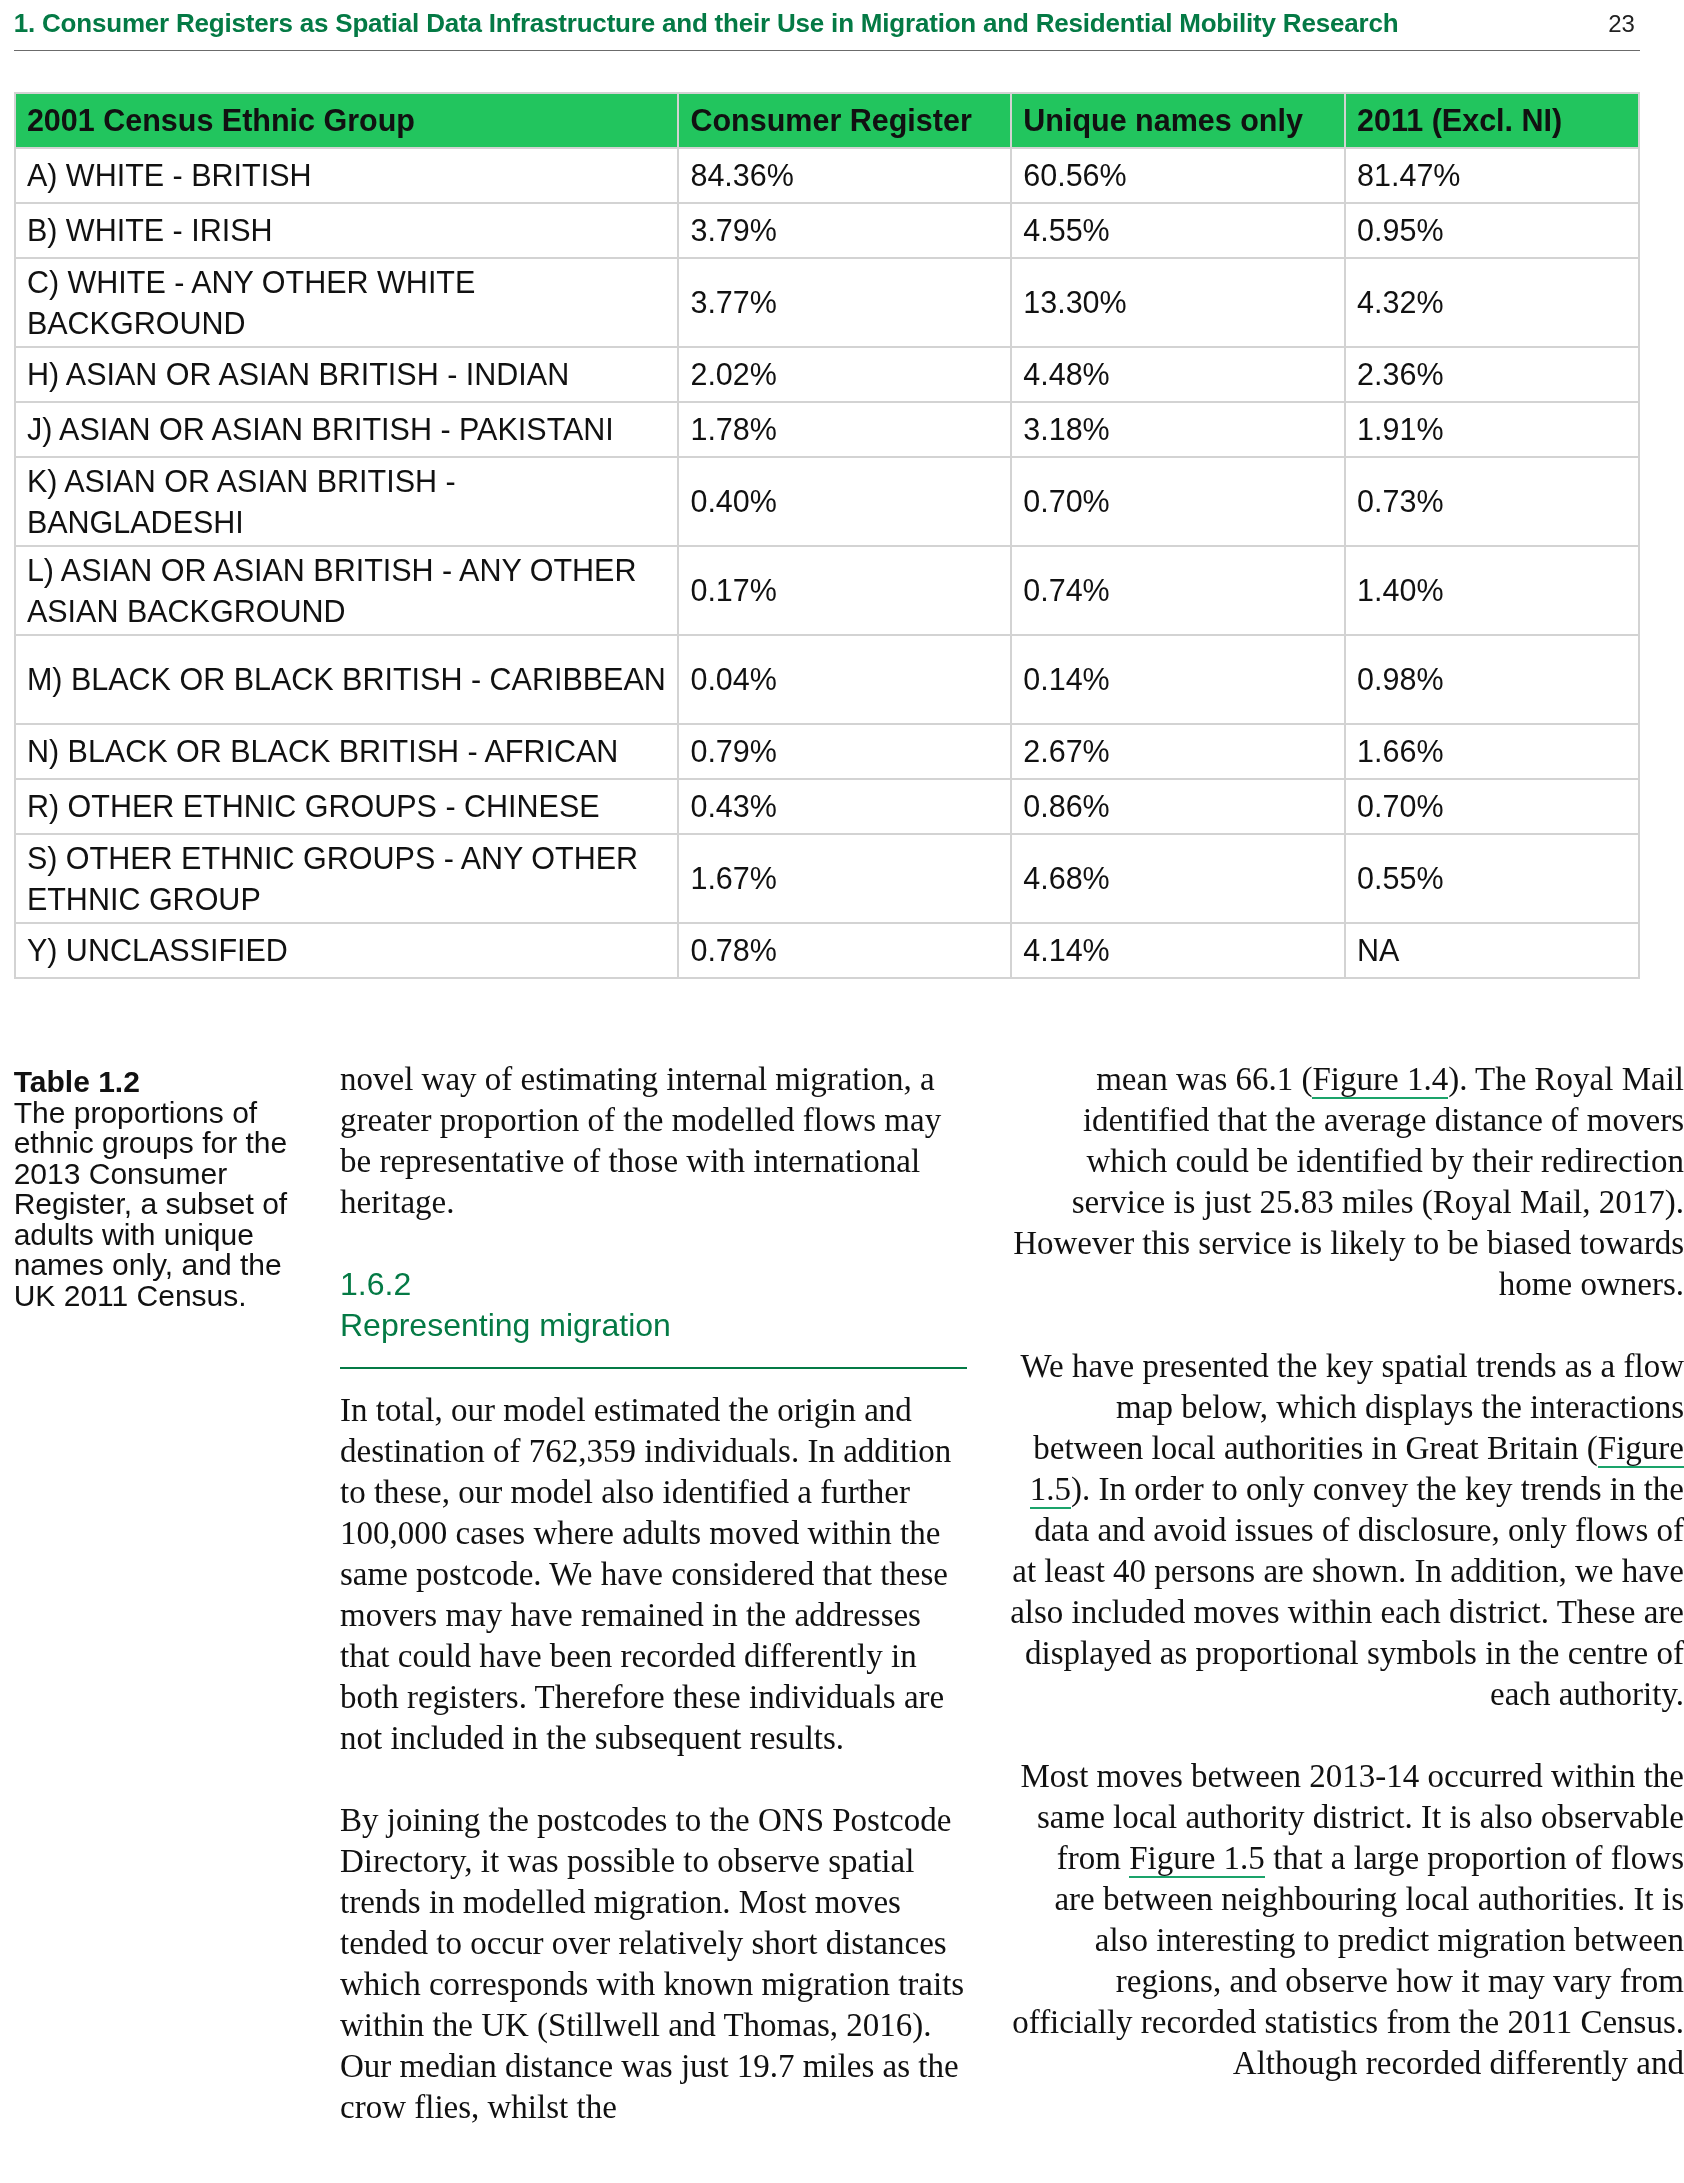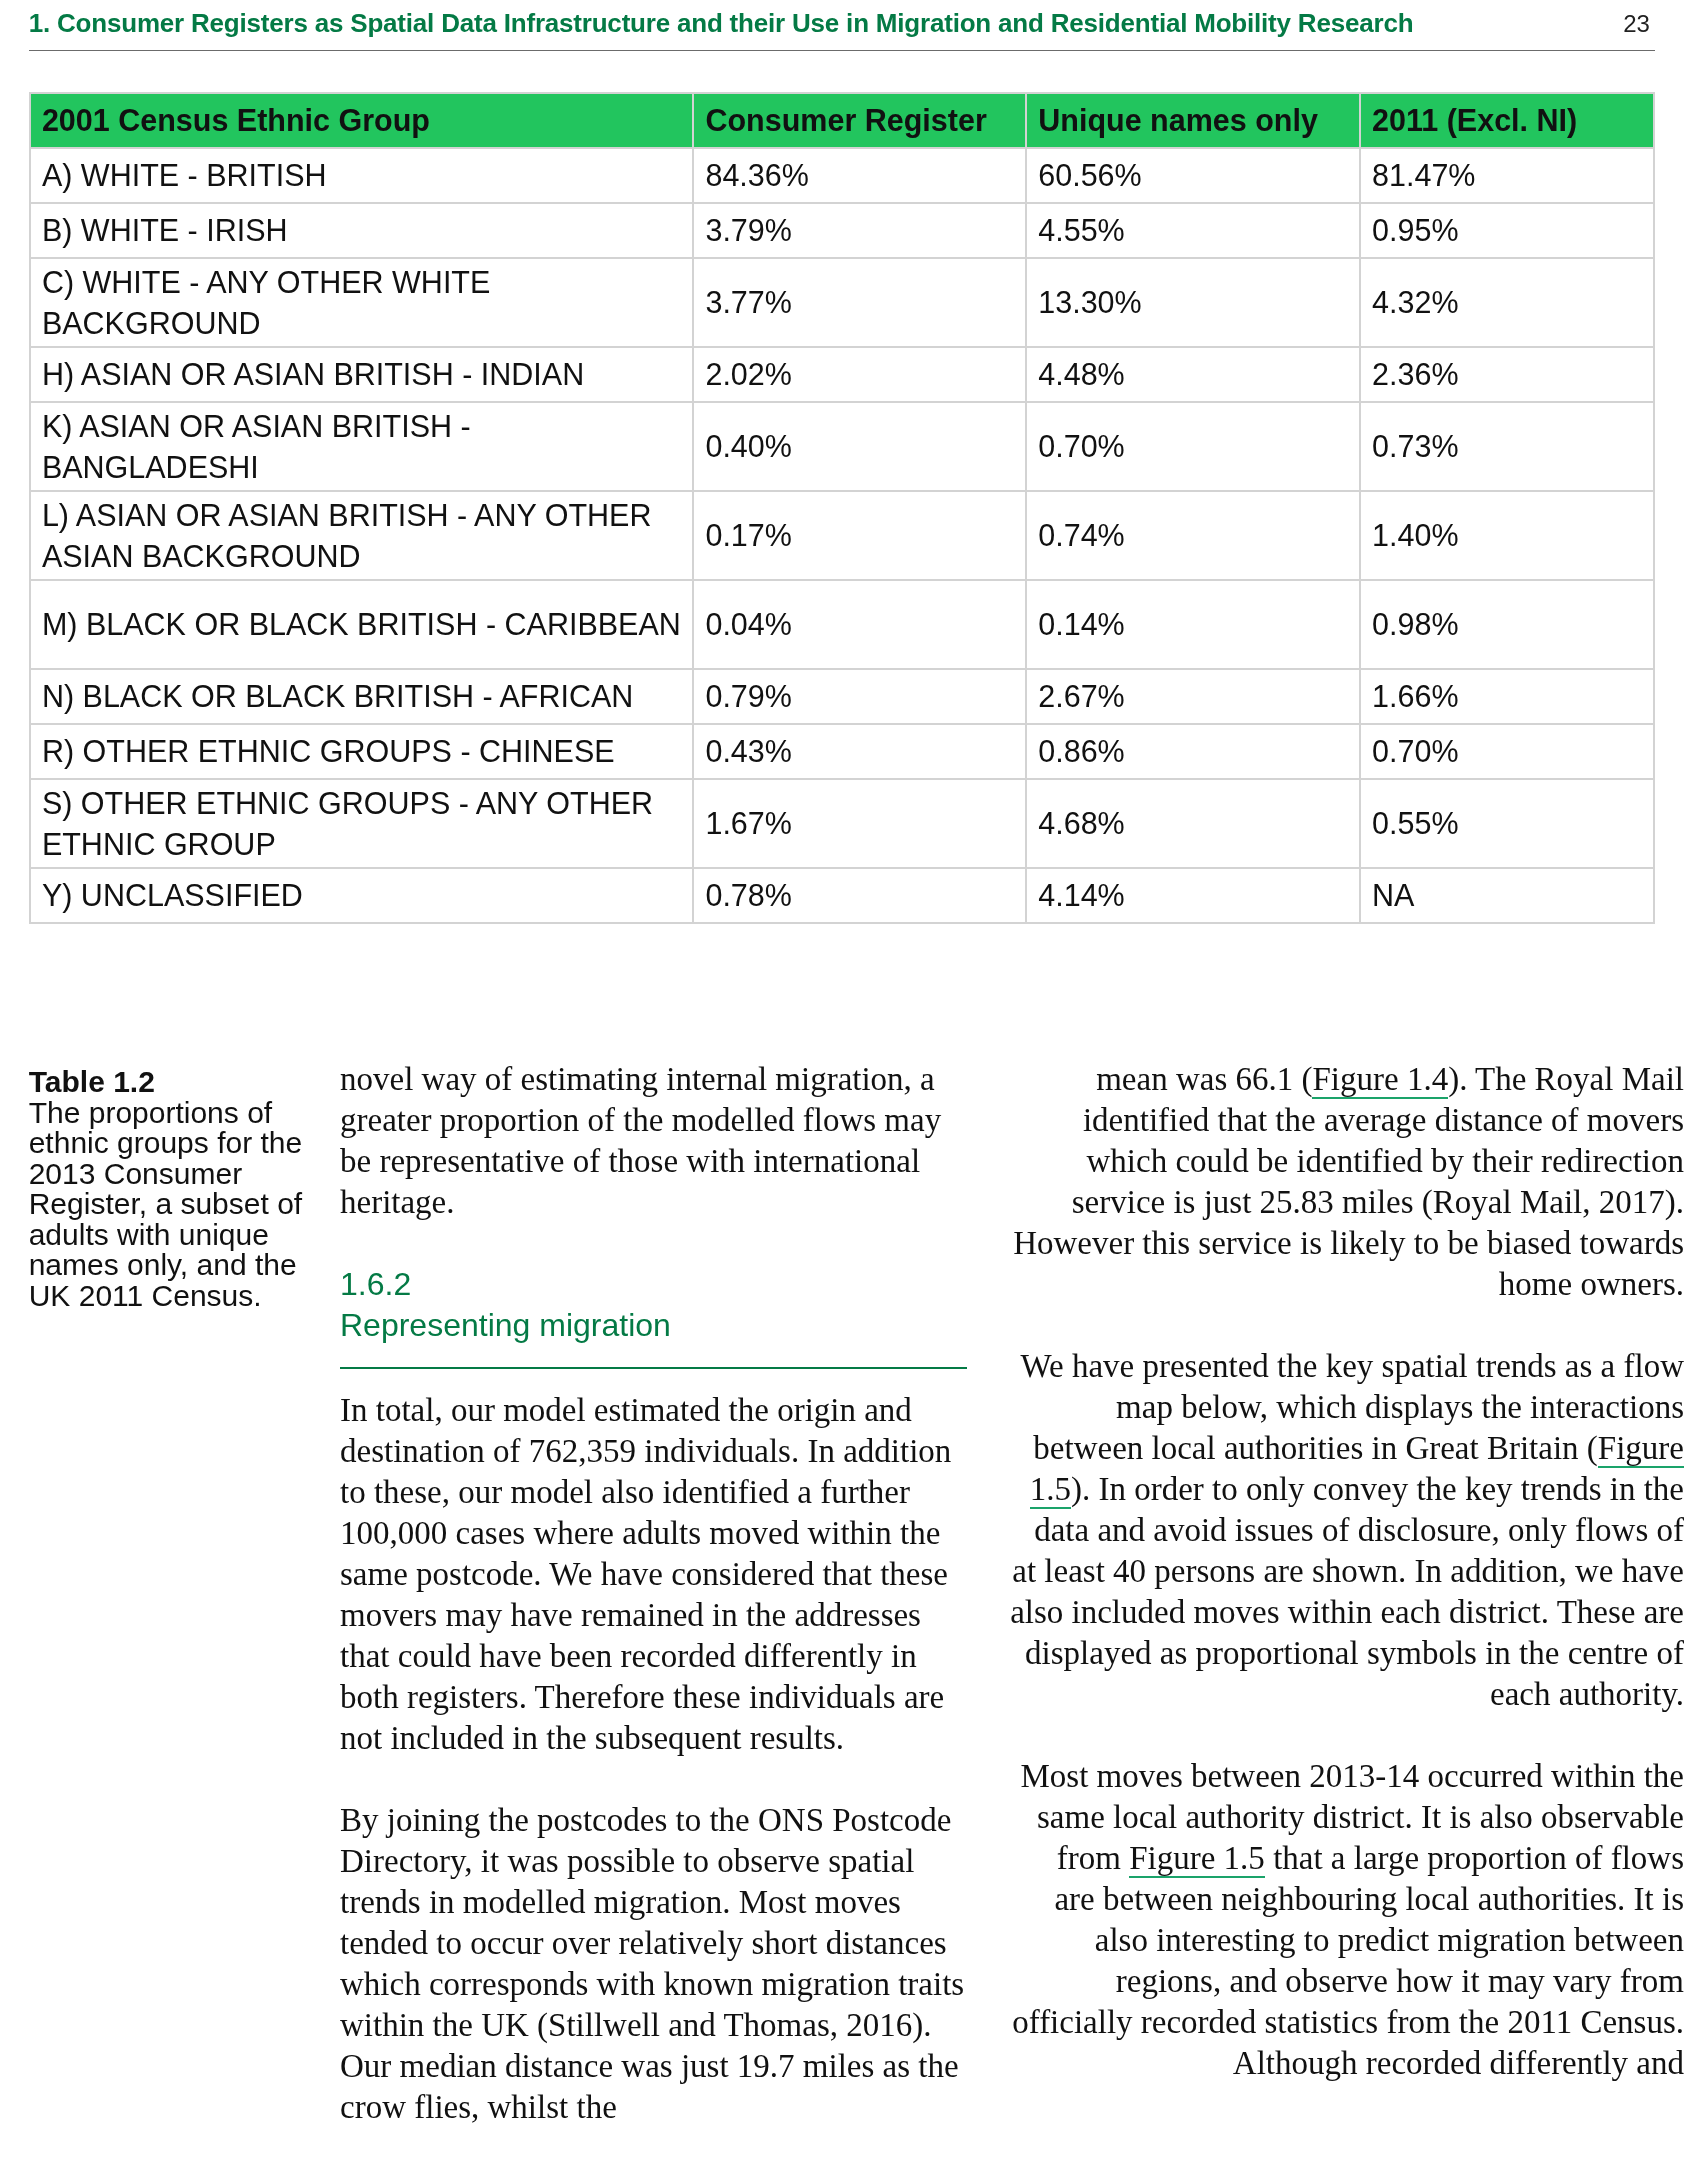--- a/index.html
+++ b/index.html
@@ -1,17 +1,17 @@
 <!DOCTYPE html>
 <html style="font-size:13px"><head>
 <meta charset="utf-8">
 <style>
   html, body { margin: 0; padding: 0; background: #ffffff; }
   body { width: 1684px; height: 2183px; position: relative; overflow: hidden; color: #111; }
-  .sans { font-family: "Liberation Sans", "DejaVu Sans", sans-serif; margin-left: 15px; }
+  .sans { font-family: "Liberation Sans", "DejaVu Sans", sans-serif; }
   .serif { font-family: "Liberation Serif", "DejaVu Serif", serif; }
 
   .running-head { position: absolute; left: 13.7px; top: 3.2px; width: 1626px; height: 47px;
     border-bottom: 1.6px solid #6b6b6b; }
   .running-title { position: absolute; left: 0; top: 4.8px; font-size: 26px; color: #047a45; font-weight: 600; letter-spacing: -0.2px; }
   .page-number { position: absolute; right: 4.8px; top: 6.4px; font-size: 24px; color: #222; }
 
   table.data { position: absolute; left: 13.7px; top: 92px; width: 1626px; border-collapse: collapse;
     font-size: 30.5px; color: #111; }
   table.data th, table.data td { border: 2.4px solid #d3d3d3; padding: 0 11.2px; text-align: left; vertical-align: middle; line-height: 41px; }
@@ -71,20 +71,26 @@
       <td>3.77%</td>
       <td>13.30%</td>
       <td>4.32%</td>
     </tr>
     <tr>
       <td>H) ASIAN OR ASIAN BRITISH - INDIAN</td>
       <td>2.02%</td>
       <td>4.48%</td>
       <td>2.36%</td>
     </tr>
+    <tr>
+      <td>J) ASIAN OR ASIAN BRITISH - PAKISTANI</td>
+      <td>1.78%</td>
+      <td>3.18%</td>
+      <td>1.91%</td>
+    </tr>
     <tr class="tall">
       <td>K) ASIAN OR ASIAN BRITISH - BANGLADESHI</td>
       <td>0.40%</td>
       <td>0.70%</td>
       <td>0.73%</td>
     </tr>
     <tr class="tall">
       <td>L) ASIAN OR ASIAN BRITISH - ANY OTHER ASIAN BACKGROUND</td>
       <td>0.17%</td>
       <td>0.74%</td>

